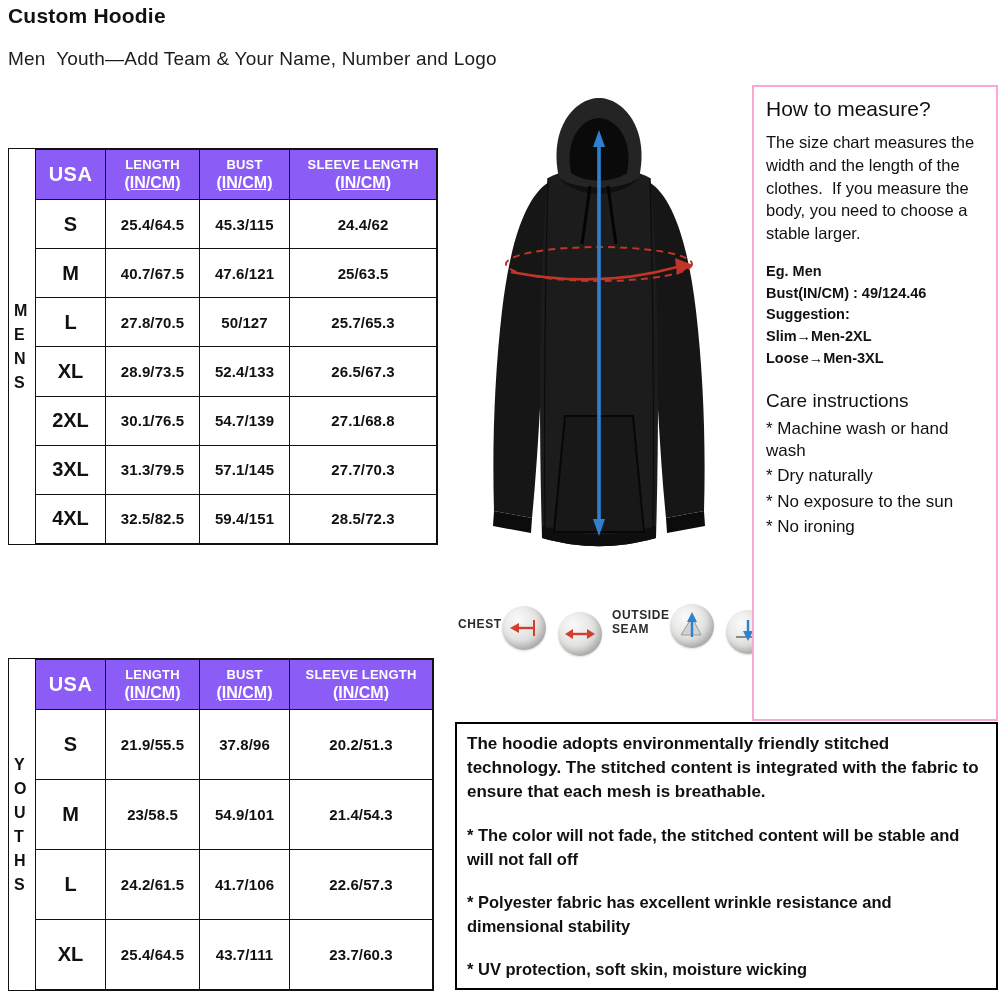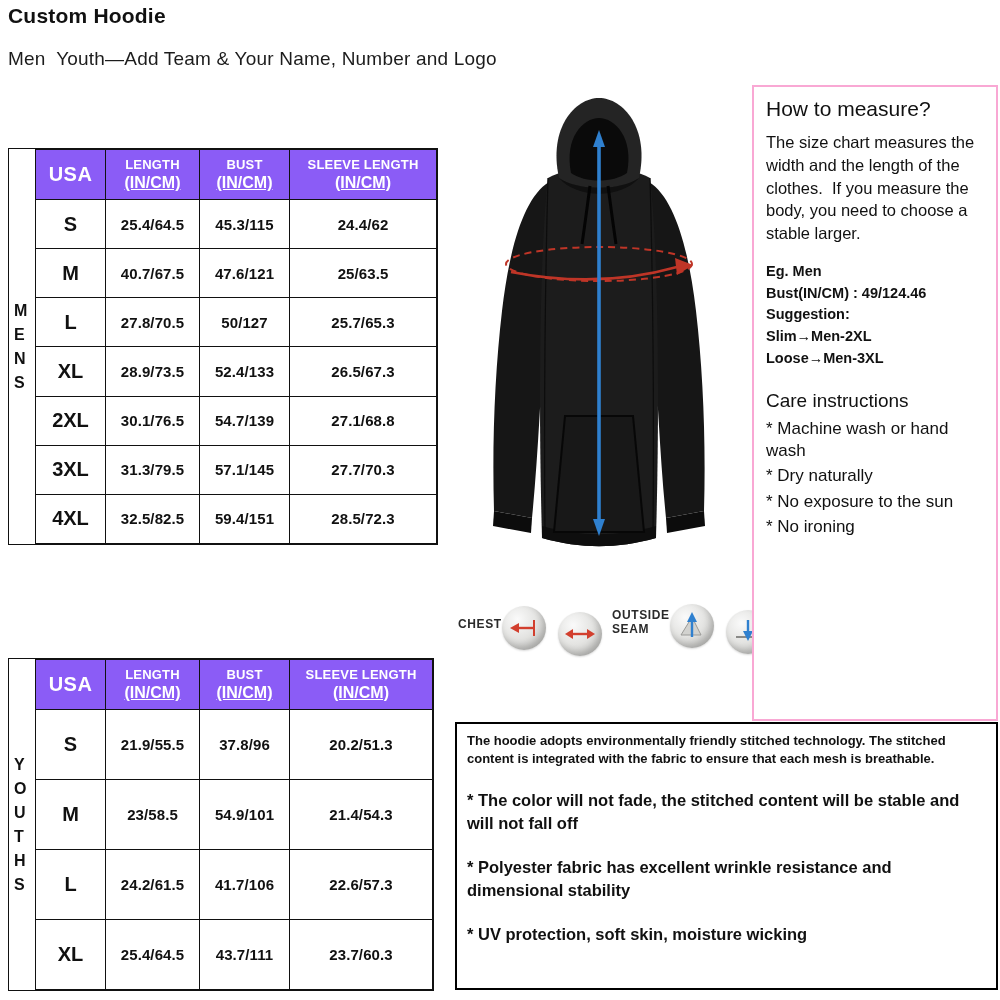--- a/index.html
+++ b/index.html
@@ -50,21 +50,21 @@
   
   .panel-right{left:752px;top:85px;width:246px;height:636px;border:2px solid #f9a8d4;box-sizing:border-box;padding:8px 12px;background:#fff;}
   .htm-title{font-size:21px;font-weight:400;margin:2px 0 10px 0;}
   .htm-body{font-size:16.5px;line-height:1.38;white-space:pre-wrap;margin:0 0 16px 0;}
   .eg-line{font-size:14.5px;font-weight:bold;line-height:1.5;}
   .care-title{font-size:19px;font-weight:400;margin:20px 0 6px 0;}
   .care-item{font-size:17px;line-height:1.32;margin:3px 0;}
 
   
   .panel-bottom{left:455px;top:722px;width:543px;height:268px;border:2px solid #000;box-sizing:border-box;padding:6px 10px;background:#fff;}
-  .note-intro{font-size:13px;font-weight:600;line-height:1.42;margin:2px 0 8px 0;}
+  .note-intro{font-size:17px;font-weight:600;line-height:1.42;margin:2px 0 8px 0;}
   .note-bullet{font-size:16.5px;font-weight:600;line-height:1.42;margin:20px 0;}
 </style>
 </head>
 <body>
 
 <div class="abs page-title">Custom Hoodie</div>
 <div class="abs page-subtitle">Men  Youth—Add Team &amp; Your Name, Number and Logo</div>
 
 <div class="abs table-wrap mens-wrap">
   <div class="group-col">

